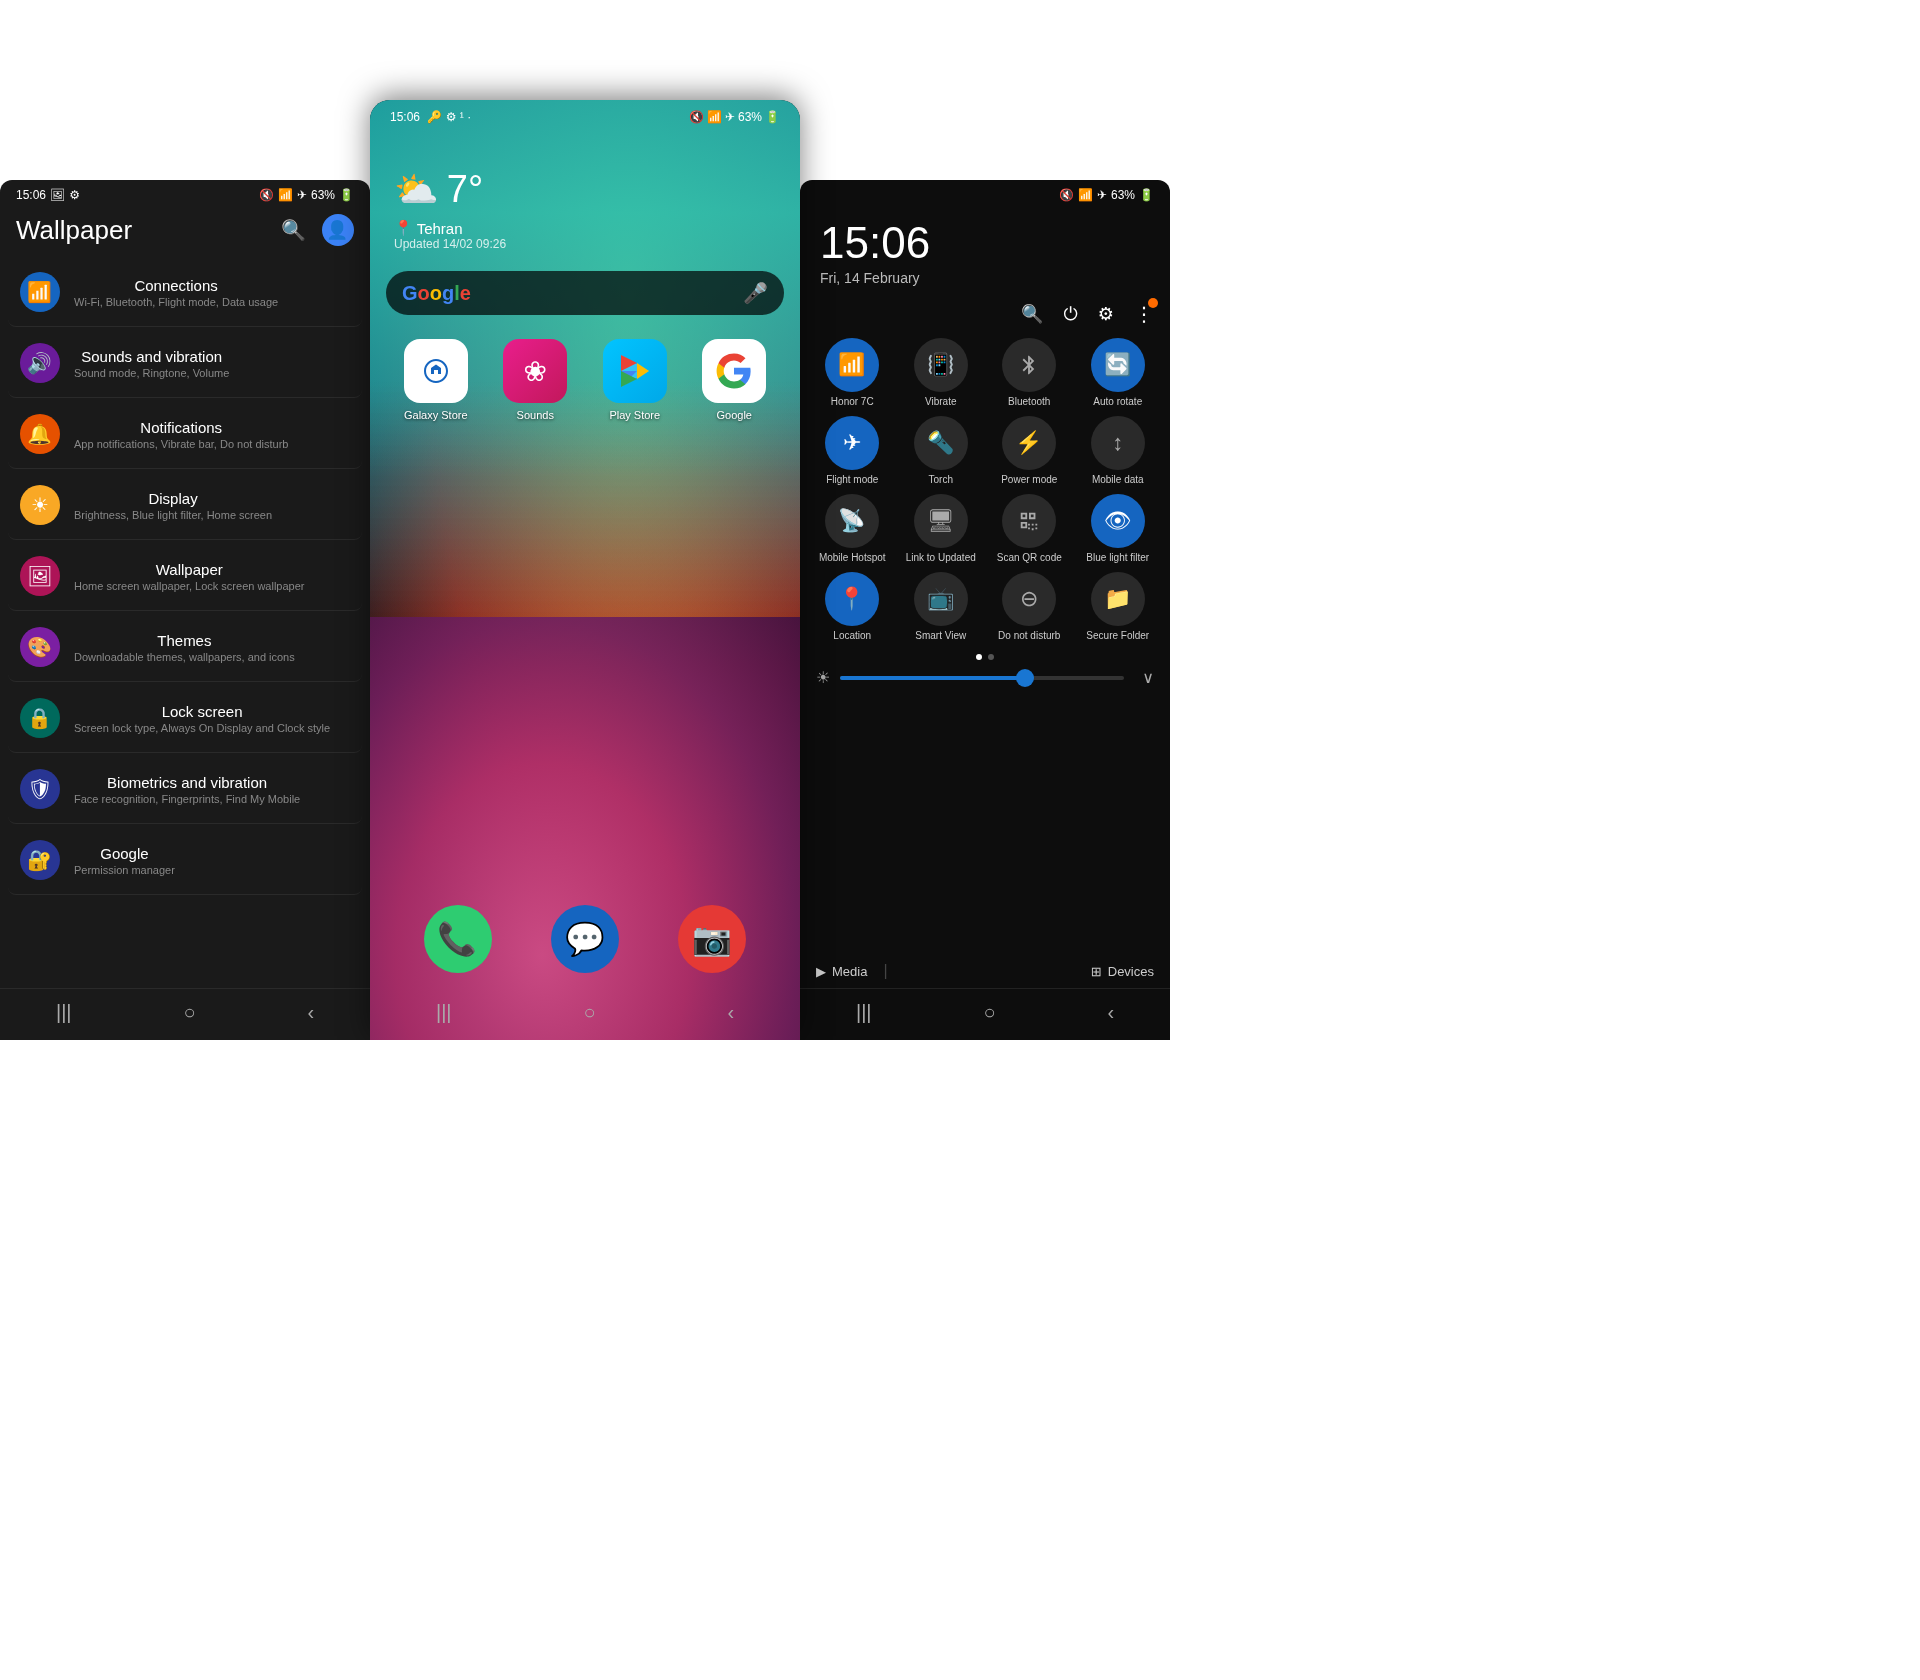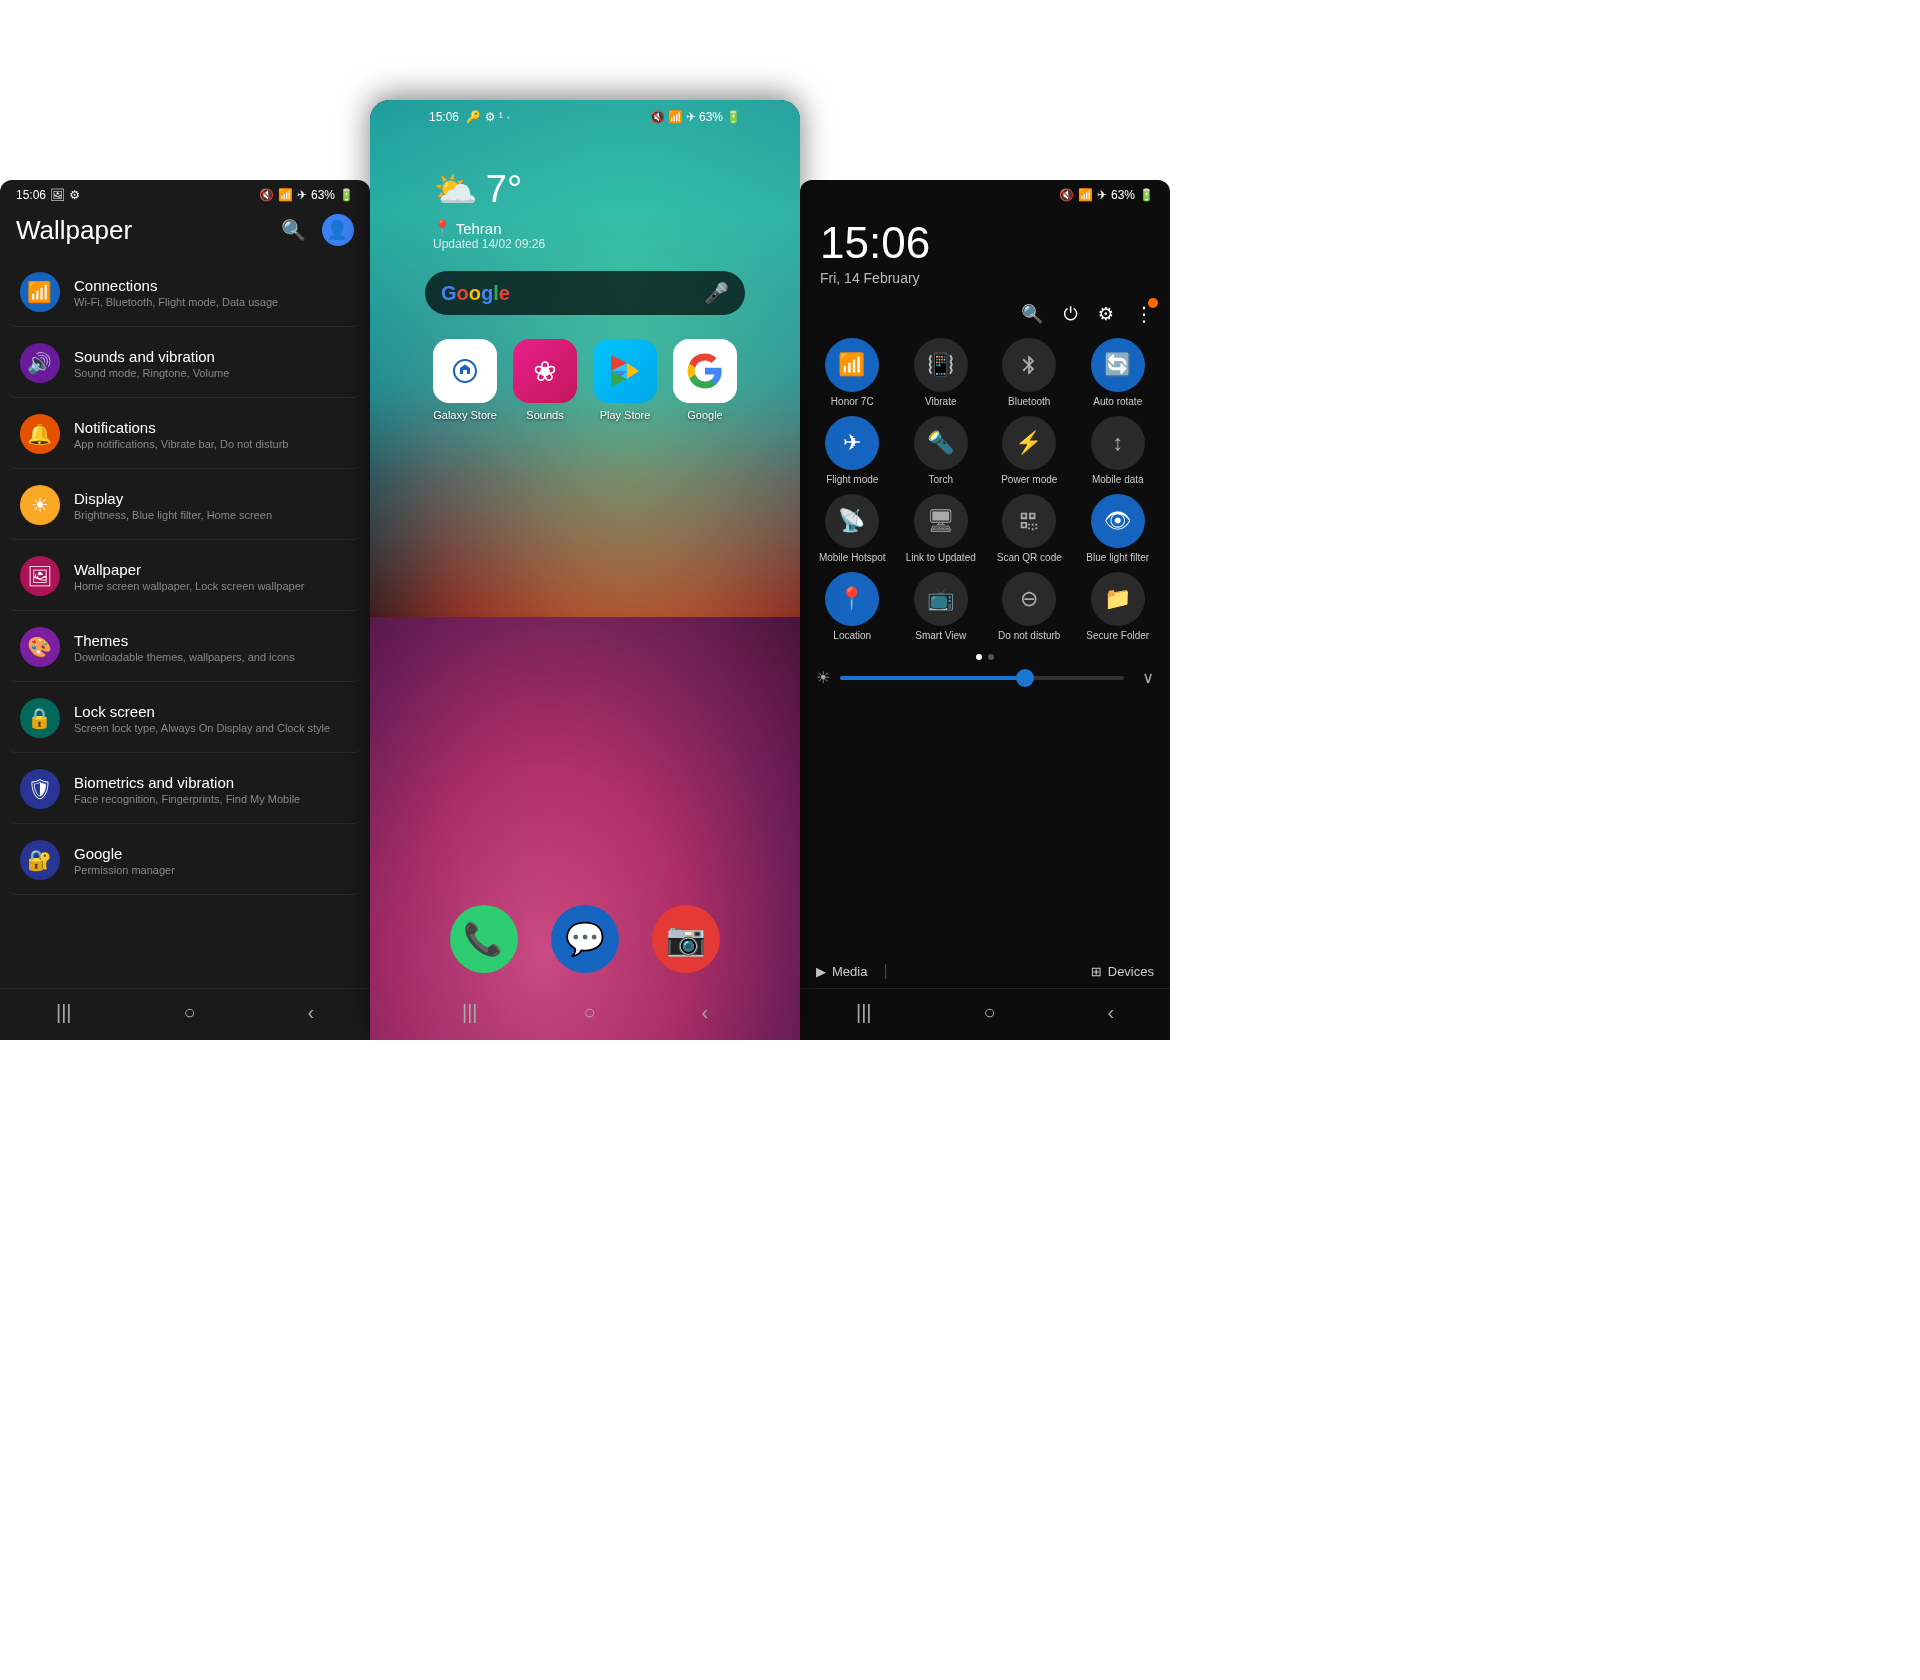--- a/index.html
+++ b/index.html
@@ -76,21 +76,21 @@
       border-radius: 8px;
       margin-bottom: 2px;
     }
     .settings-icon-wrap {
       width: 40px; height: 40px;
       border-radius: 50%;
       display: flex; align-items: center; justify-content: center;
       margin-right: 14px;
       flex-shrink: 0;
     }
-    .settings-item-text { display: flex; flex-direction: column; }
+    .settings-item-text { display: flex; flex-direction: column; text-align: center; }
     .settings-item-title { color: #fff; font-size: 15px; font-weight: 400; }
     .settings-item-sub { color: #888; font-size: 11px; margin-top: 2px; }
     .settings-navbar {
       display: flex;
       justify-content: space-around;
       align-items: center;
       padding: 12px 0 16px;
       border-top: 1px solid #2a2a2a;
     }
     .nav-btn { color: #aaa; font-size: 20px; cursor: pointer; }
@@ -100,21 +100,20 @@
       width: 430px;
       height: 940px;
       background: #000;
       border-radius: 20px 20px 0 0;
       display: flex;
       flex-direction: column;
       overflow: hidden;
       position: relative;
       z-index: 3;
       box-shadow: 0 -4px 30px rgba(0,0,0,0.5);
-      align-items: center;
     }
     .home-wallpaper {
       position: absolute;
       top: 0; left: 0; right: 0; bottom: 0;
       background: 
         radial-gradient(ellipse at 60% 20%, #e8792a 0%, #c0401a 35%, #a02010 55%, #3a0808 80%),
         linear-gradient(to bottom, #2ab8c0 0%, #2ab8c0 30%, transparent 60%);
       background-blend-mode: overlay;
     }
     .home-wallpaper::before {

